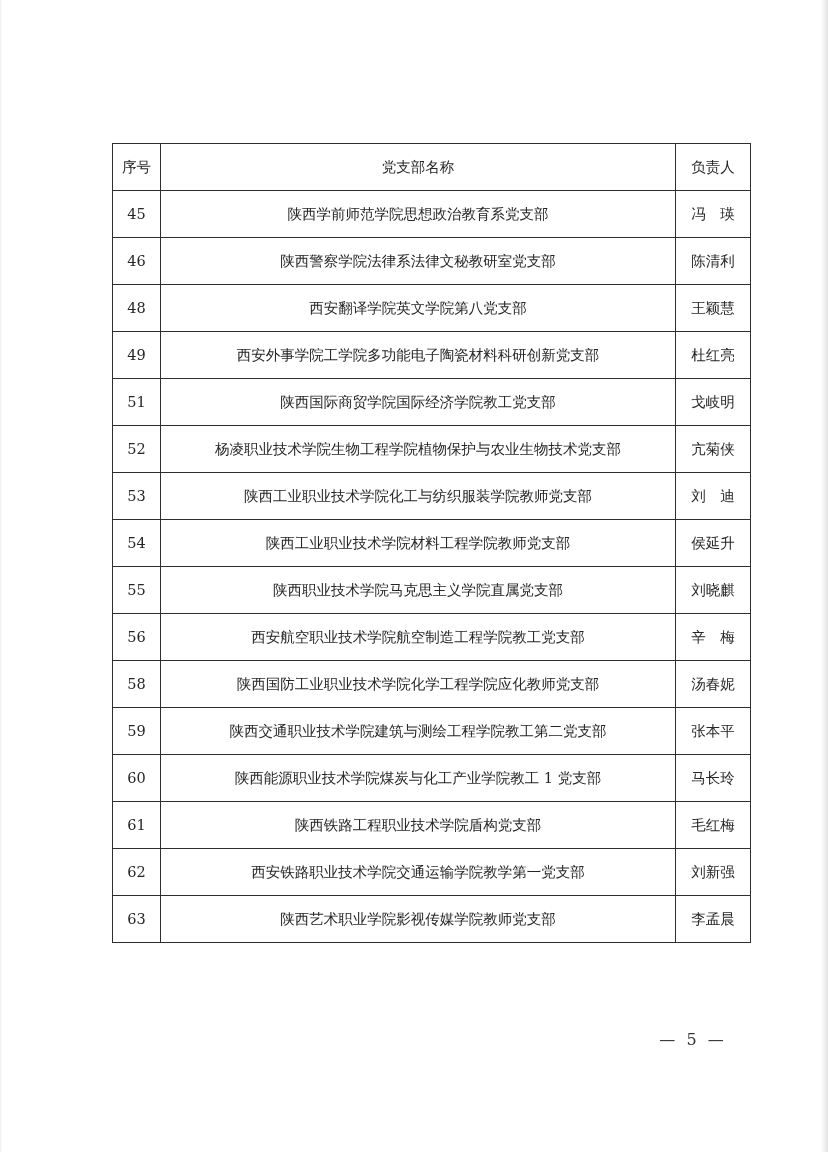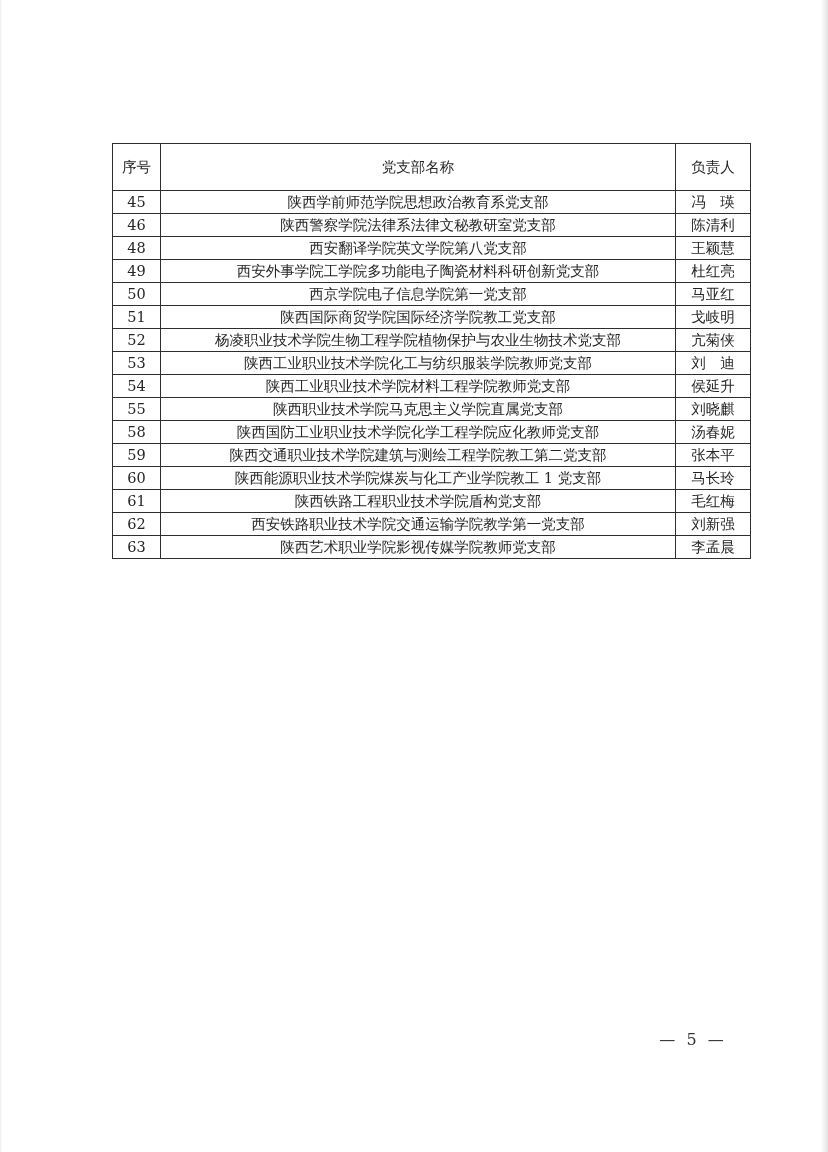--- a/index.html
+++ b/index.html
@@ -54,21 +54,21 @@
     text-align: center;
     vertical-align: middle;
     padding: 0 2px;
     font-weight: normal;
     font-size: 14.5px;
     color: #262626;
     overflow: hidden;
     white-space: nowrap;
   }
   table.roster thead tr { height: 47px; }
-  table.roster tbody tr { height: 23px; }
+  table.roster tbody tr { height: 47px; }
   .footer-pagenum {
     position: absolute;
     left: 648px;
     top: 1030px;
     width: 90px;
     text-align: center;
     font-size: 16px;
     letter-spacing: 3px;
     color: #333333;
   }
@@ -106,25 +106,20 @@
           <td>48</td>
           <td>西安翻译学院英文学院第八党支部</td>
           <td>王颖慧</td>
         </tr>
         <tr>
           <td>49</td>
           <td>西安外事学院工学院多功能电子陶瓷材料科研创新党支部</td>
           <td>杜红亮</td>
         </tr>
         <tr>
-          <td>50</td>
-          <td>西京学院电子信息学院第一党支部</td>
-          <td>马亚红</td>
-        </tr>
-        <tr>
           <td>51</td>
           <td>陕西国际商贸学院国际经济学院教工党支部</td>
           <td>戈岐明</td>
         </tr>
         <tr>
           <td>52</td>
           <td>杨凌职业技术学院生物工程学院植物保护与农业生物技术党支部</td>
           <td>亢菊侠</td>
         </tr>
         <tr>
@@ -134,20 +129,25 @@
         </tr>
         <tr>
           <td>54</td>
           <td>陕西工业职业技术学院材料工程学院教师党支部</td>
           <td>侯延升</td>
         </tr>
         <tr>
           <td>55</td>
           <td>陕西职业技术学院马克思主义学院直属党支部</td>
           <td>刘晓麒</td>
+        </tr>
+        <tr>
+          <td>56</td>
+          <td>西安航空职业技术学院航空制造工程学院教工党支部</td>
+          <td>辛　梅</td>
         </tr>
         <tr>
           <td>58</td>
           <td>陕西国防工业职业技术学院化学工程学院应化教师党支部</td>
           <td>汤春妮</td>
         </tr>
         <tr>
           <td>59</td>
           <td>陕西交通职业技术学院建筑与测绘工程学院教工第二党支部</td>
           <td>张本平</td>

